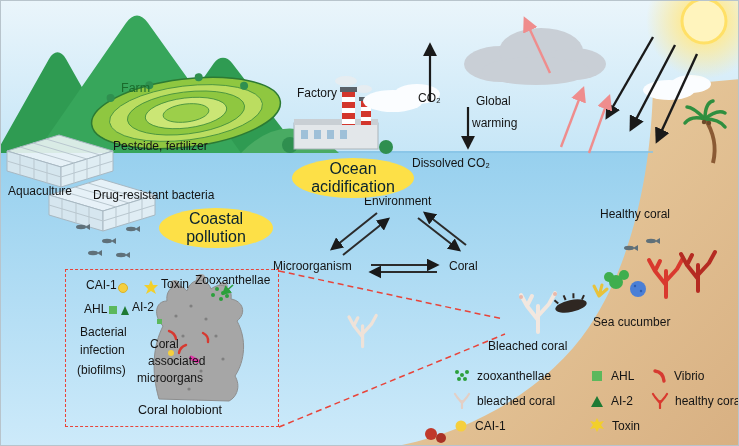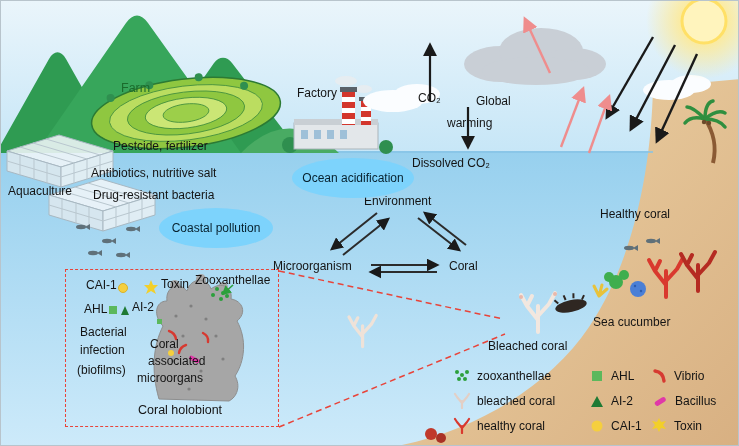--- a/index.html
+++ b/index.html
@@ -7,23 +7,23 @@
   #stage {
     position:relative; width:739px; height:446px; overflow:hidden;
     font-family:"Liberation Sans", sans-serif; border:1px solid #b8c4cc;
     background:#cfe9f8;
     padding-left:40px;
   }
   #bg { position:absolute; left:0; top:0; }
   .lbl { position:absolute; font-size:12px; color:#141414; white-space:nowrap; line-height:1.15; }
   .lbl.green { color:#1b6b2c; }
   .bubble {
-    position:absolute; background:#7dd3fc; border-radius:50%;
+    position:absolute; background:#fde047; border-radius:50%;
     display:flex; align-items:center; justify-content:center;
-    font-size:12px; color:#07212e; text-align:center;
+    font-size:16px; color:#07212e; text-align:center;
   }
   .bubble .up { font-weight:bold; margin-left:5px; color:#000; }
   .inset-box {
     position:absolute; left:64px; top:268px; width:214px; height:158px;
     border:1.5px dashed #e8443a;
   }
   .legend {
     position:absolute; left:452px; top:362px;
     display:grid; grid-template-columns:136px 62px 84px;
     grid-auto-rows:25px; align-items:center;
@@ -263,24 +263,23 @@
     <circle cx="170" cy="352" r="3" fill="#f5cf3e"></circle>
     <path d="M168,330 q6,2 7,8 M185,344 q-6,2 -7,8 M202,332 q6,3 5,9" fill="none" stroke="#d63a31" stroke-width="2.4" stroke-linecap="round"></path>
     <rect x="188" y="356" width="11" height="4.5" rx="2.2" fill="#e038a8" transform="rotate(28 193 358)"></rect>
   </g>
 </svg>
 
   <div class="lbl green" style="left:120px;top:80px;font-size:12.5px">Farm</div>
   <div class="lbl" style="left:296px;top:86px">Factory</div>
   <div class="lbl" style="left:417px;top:91px">CO₂</div>
   <div class="lbl" style="left:475px;top:94px">Global</div>
-  <div class="lbl" style="left:446px;top:116px">warming</div>
+  <div class="lbl" style="left:471px;top:116px">warming</div>
   <div class="lbl" style="left:7px;top:184px">Aquaculture</div>
   <div class="lbl" style="left:112px;top:139px">Pestcide, fertilizer</div>
-  <div class="lbl" style="left:90px;top:166px">Antibiotics, nutritive salt</div>
   <div class="lbl" style="left:92px;top:188px">Drug-resistant bacteria</div>
   <div class="lbl" style="left:411px;top:156px">Dissolved CO₂</div>
   <div class="lbl" style="left:363px;top:194px">Environment</div>
   <div class="lbl" style="left:272px;top:259px">Microorganism</div>
   <div class="lbl" style="left:448px;top:259px">Coral</div>
   <div class="lbl" style="left:599px;top:207px">Healthy coral</div>
   <div class="lbl" style="left:592px;top:315px">Sea cucumber</div>
   <div class="lbl" style="left:487px;top:339px">Bleached coral</div>
 
   <div class="bubble" style="left:158px;top:207px;width:114px;height:40px">
@@ -335,26 +334,20 @@
         <path d="M9,16 V9 M9,11 L4,5 M9,11 L14,5 M4,5 L2,2 M14,5 L16,2" fill="none" stroke="#e3cfc5" stroke-width="2.2" stroke-linecap="round"></path>
       </svg>
       <span>bleached coral</span>
     </div>
     <div class="cell">
       <svg class="licon" width="16" height="16">
         <polygon points="2,14 14,14 8,3" fill="#1e7a34"></polygon>
       </svg>
       <span>AI-2</span>
     </div>
-    <div class="cell">
-      <svg class="licon" width="18" height="16">
-        <rect x="3" y="6" width="12" height="5" rx="2.5" fill="#e038a8" transform="rotate(-32 9 8)"></rect>
-      </svg>
-      <span>Bacillus</span>
-    </div>
 
     <div class="cell">
       <svg class="licon" width="18" height="17">
         <path d="M9,16 V9 M9,11 L4,5 M9,11 L14,5 M4,5 L2,2 M14,5 L16,2" fill="none" stroke="#d9392e" stroke-width="2.2" stroke-linecap="round"></path>
       </svg>
       <span>healthy coral</span>
     </div>
     <div class="cell">
       <svg class="licon" width="16" height="16">
         <circle cx="8" cy="8" r="5.5" fill="#f5cf3e"></circle>

